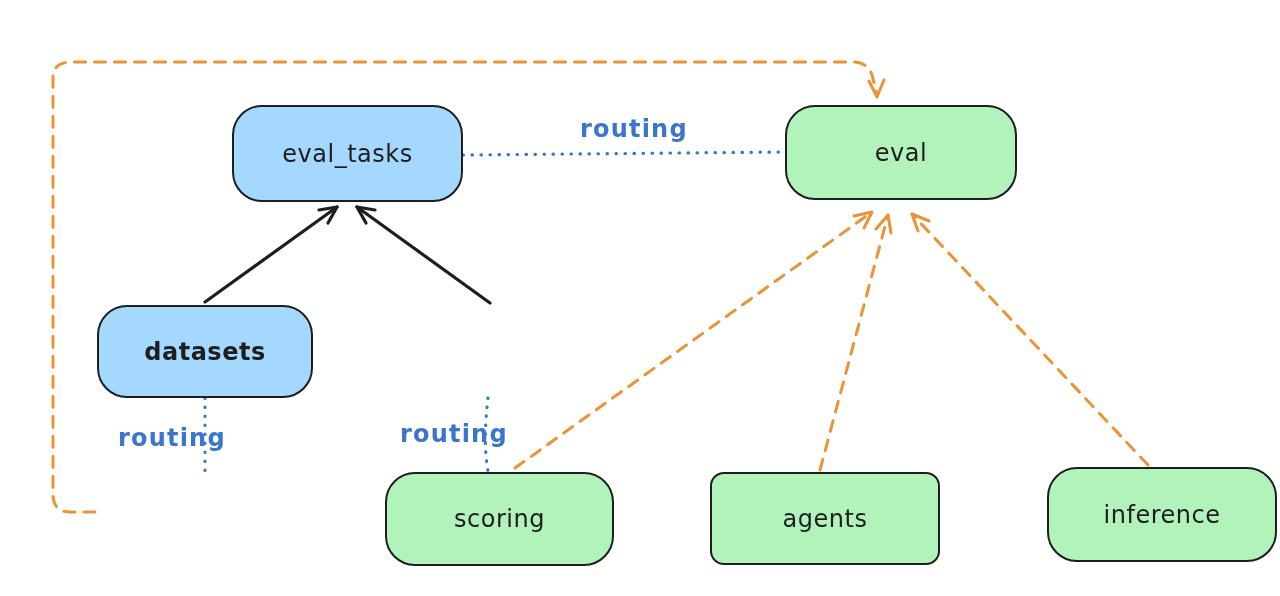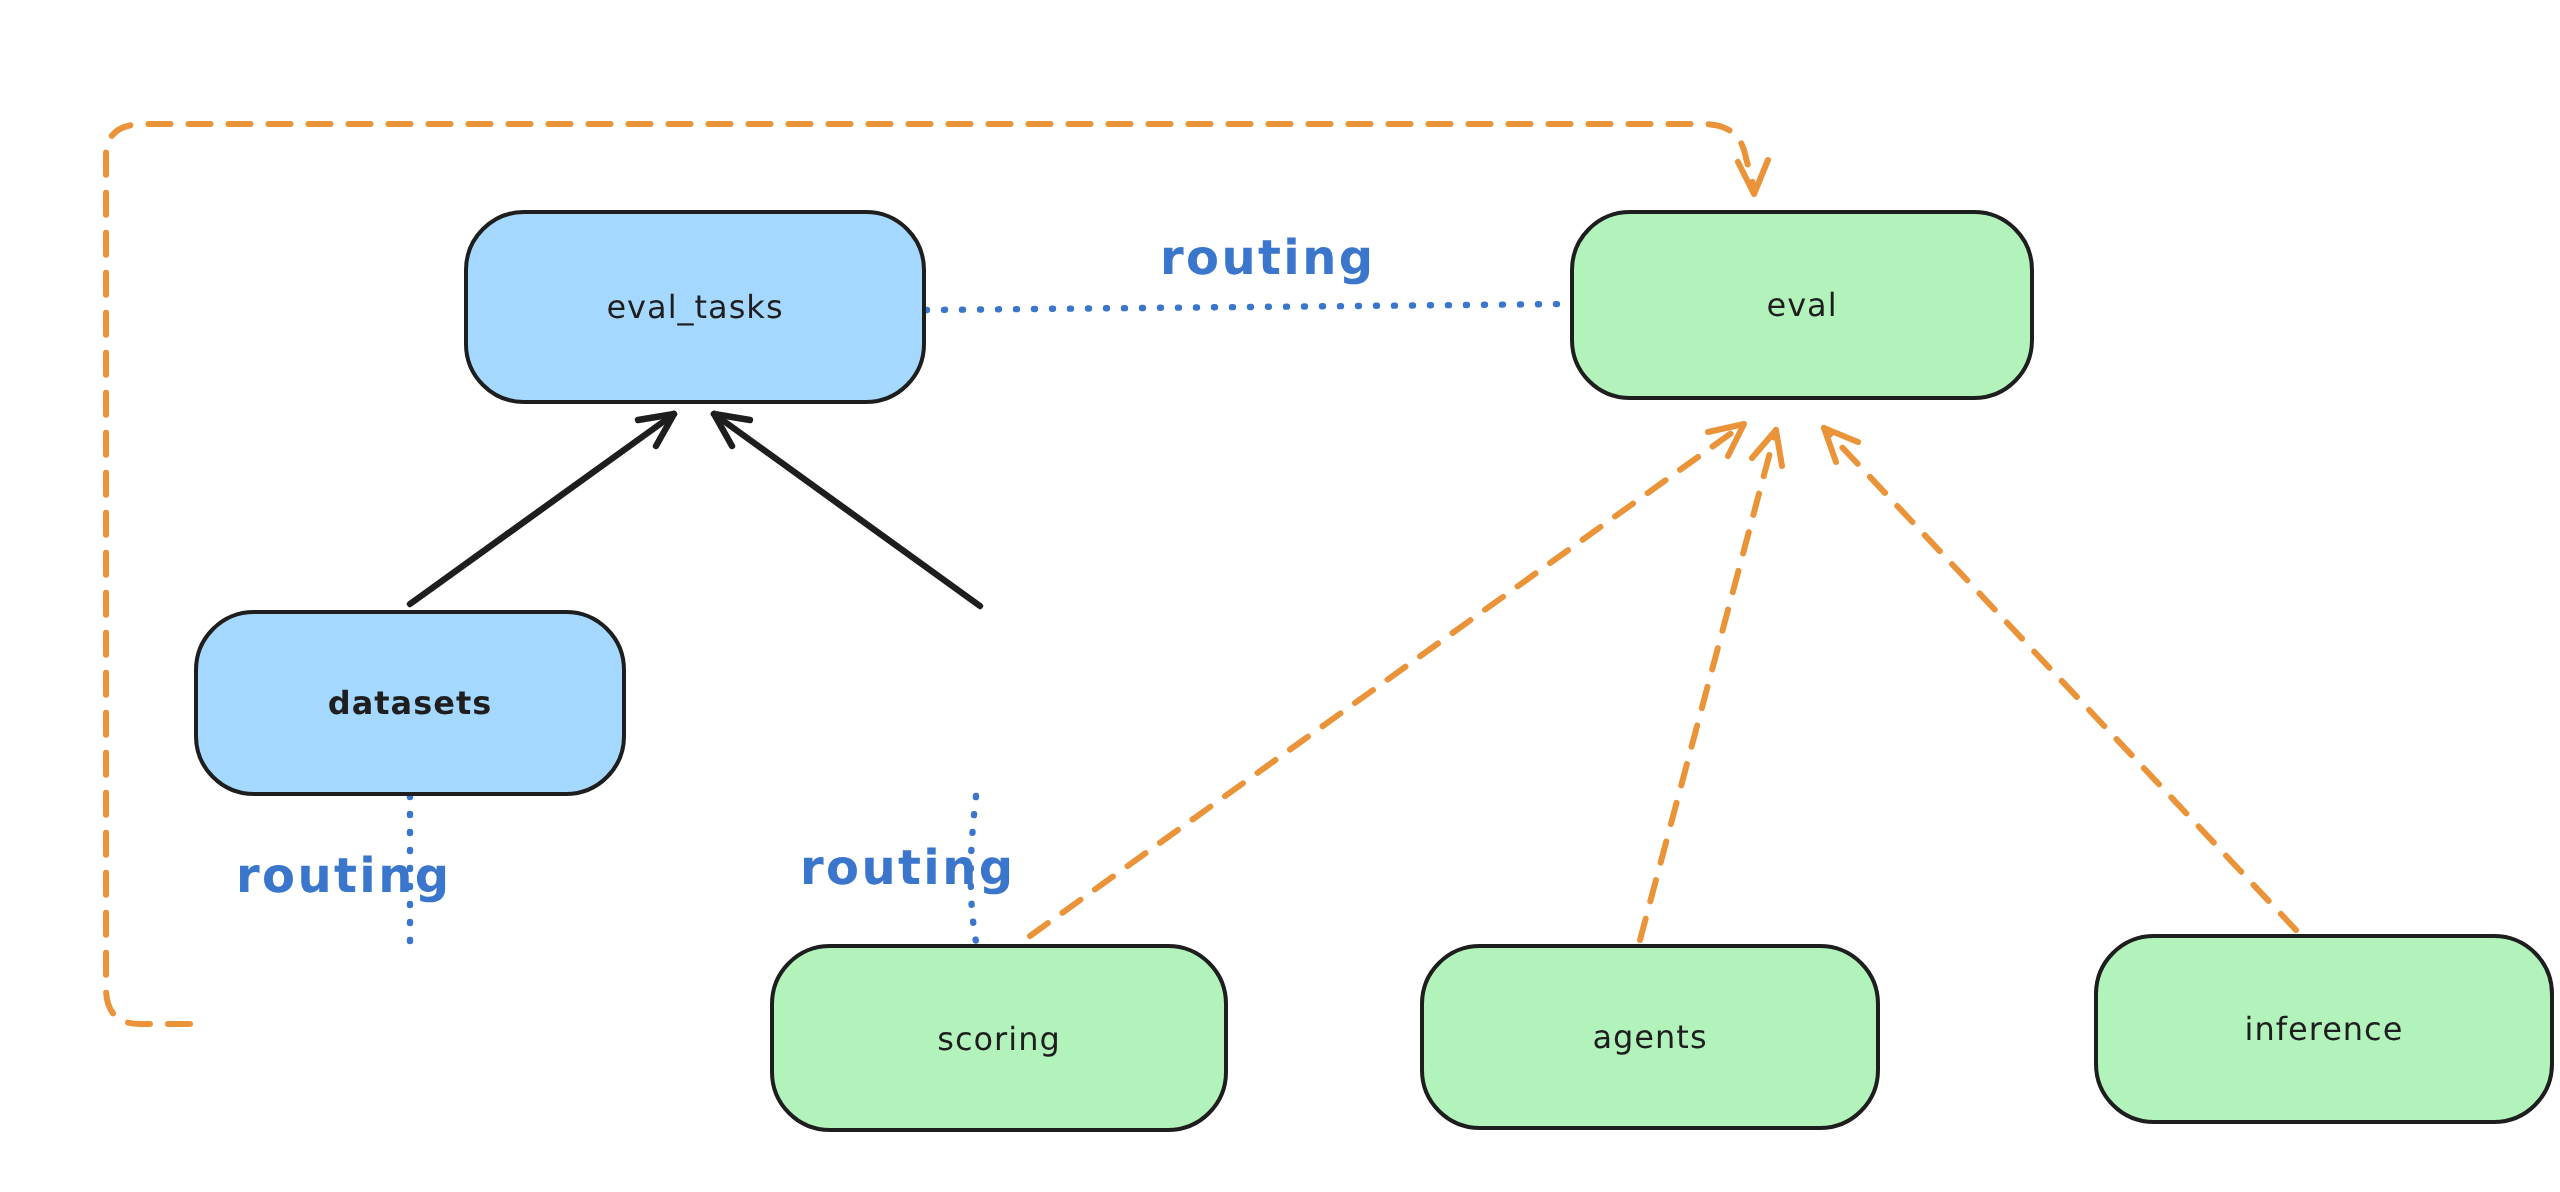--- a/index.html
+++ b/index.html
@@ -59,21 +59,21 @@
     fill: none;
   }
   .node {
     position: absolute;
     border: 2.6px solid var(--node_border);
     border-radius: 30px;
     display: flex;
     align-items: center;
     justify-content: center;
     color: #1e1e1e;
-    font-size: 16px;
+    font-size: 24px;
     letter-spacing: 0.5px;
   }
   .node-blue  { background: var(--node_blue_fill); }
   .node-green { background: var(--node_green_fill); }
   .edge-label {
     position: absolute;
     color: var(--edge_blue);
     font-size: 24px;
     font-weight: 700;
     letter-spacing: 1.2px;
@@ -119,21 +119,21 @@
   <div class="node node-blue" style="left:97px; top:305px; width:216px; height:93px;font-weight:bold;">
     <span class="node-label">datasets</span>
   </div>
 
 
 
   <div class="node node-green" style="left:385px; top:472px; width:229px; height:94px;">
     <span class="node-label">scoring</span>
   </div>
 
-  <div class="node node-green" style="left:710px; top:472px; width:230px; height:93px;">
+  <div class="node node-green" style="left:710px; top:472px; width:230px; height:93px;border-radius:14px;">
     <span class="node-label">agents</span>
   </div>
 
   <div class="node node-green" style="left:1023px; top:467px; width:230px; height:95px;margin-left:24px;">
     <span class="node-label">inference</span>
   </div>
 
   <div class="edge-label" style="left:580px; top:115px;">routing</div>
 
   <div class="edge-label" style="left:118px; top:424px;">routing</div>

